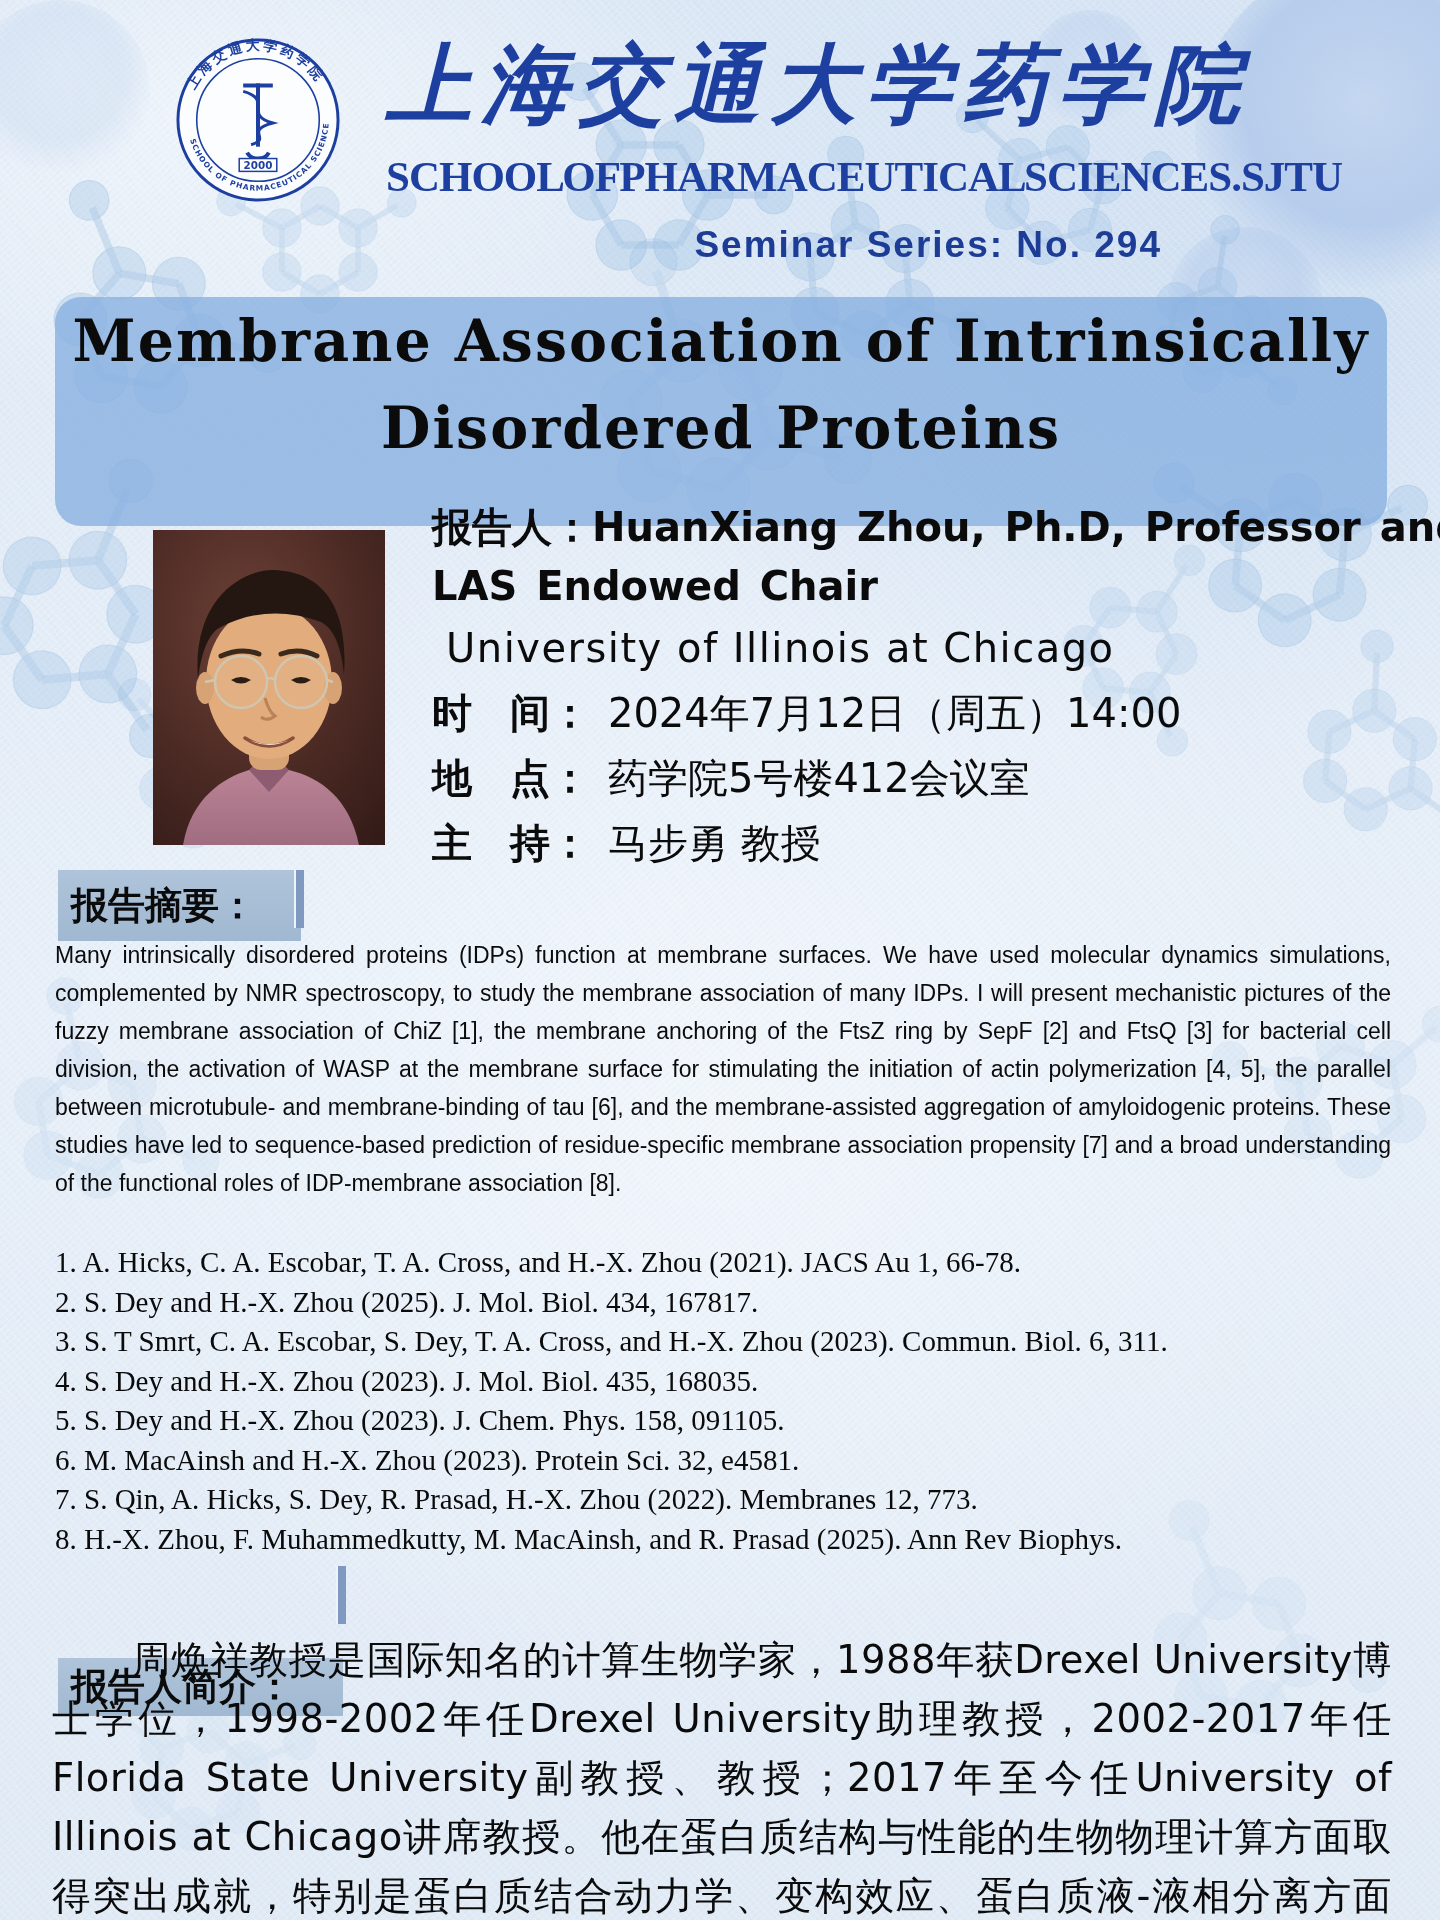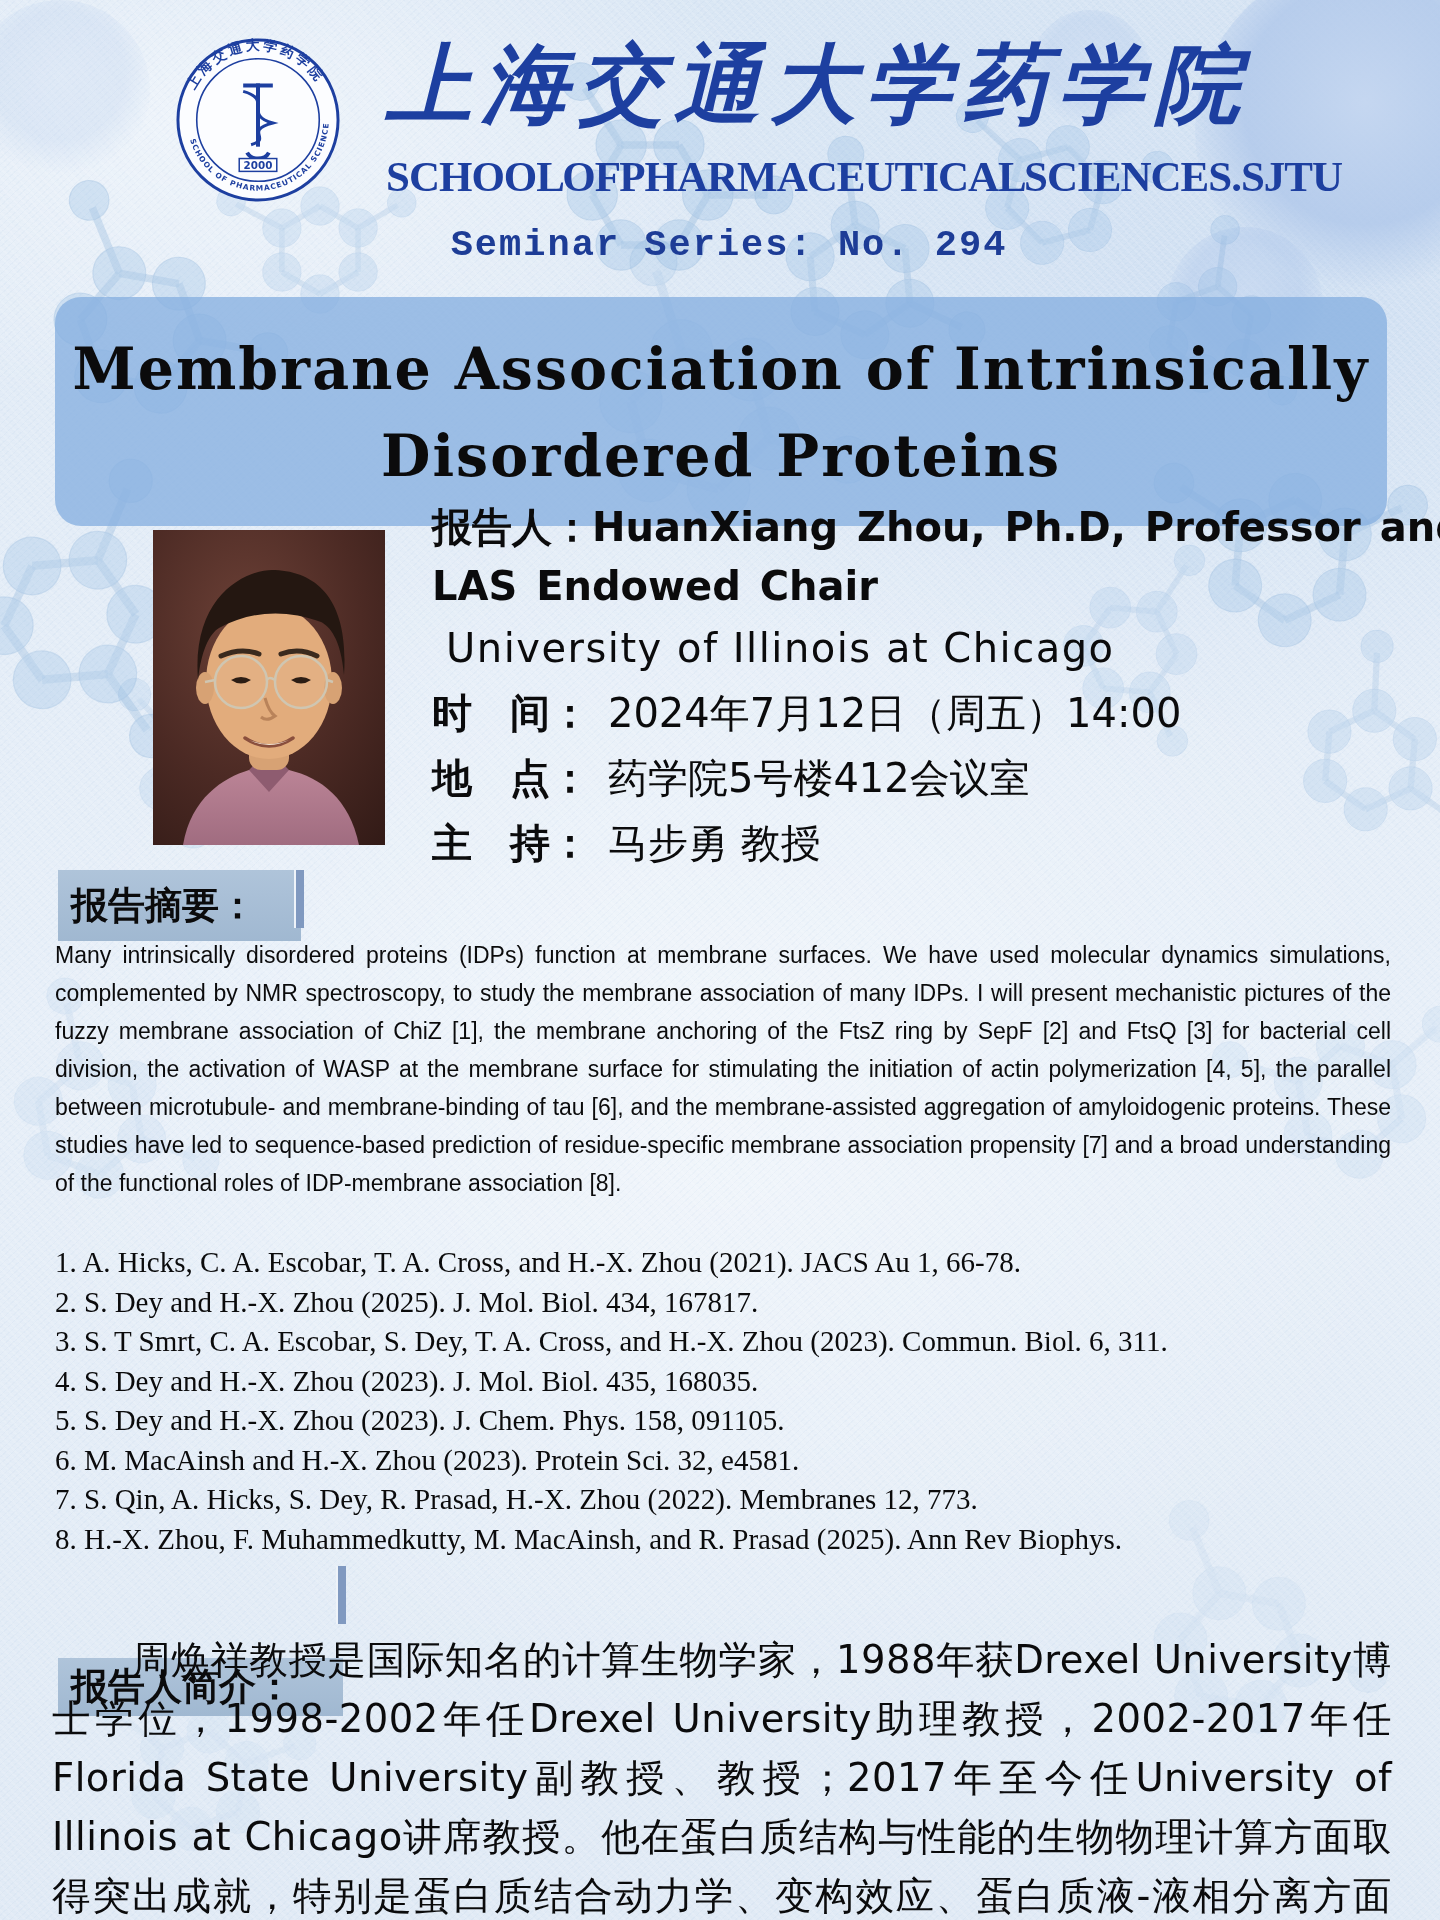--- a/index.html
+++ b/index.html
@@ -33,30 +33,30 @@
     font-size:86px;font-weight:900;font-style:italic;color:#1d3fa0;
     letter-spacing:10px;white-space:nowrap;line-height:92px;
     font-family:"DejaVu Serif","Liberation Serif",serif;
   }
   .school-en{
     left:386px;top:152px;width:900px;
     font-family:"Liberation Serif","DejaVu Serif",serif;font-weight:700;
     font-size:43px;color:#1d3fa0;letter-spacing:-1px;word-spacing:-9px;white-space:nowrap;
   }
   .seminar-series{
-    left:304px;top:224px;width:850px;text-align:center;
-    font-family:Liberation Mono, monospace;font-weight:700;
+    left:312px;top:224px;width:850px;text-align:right;
+    font-family:Liberation Sans, sans-serif;font-weight:700;
     font-size:37px;color:#1d3c96;letter-spacing:2px;
   }
 
   
   .title-band{
     left:55px;top:297px;width:1332px;height:229px;border-radius:26px;
     background:rgba(134,175,224,.78);
-    display:flex;flex-direction:column;justify-content:center;align-items:center;
+    display:flex;flex-direction:column;align-items:center;
   }
   .title-line{
     font-family:"DejaVu Serif","Liberation Serif",serif;font-weight:700;
     font-size:57px;line-height:87px;letter-spacing:2px;color:#0b0b0c;white-space:nowrap;
   }
 
   
   .photo{left:153px;top:530px;width:232px;height:315px;}
   .info-line{position:absolute;left:432px;z-index:2;white-space:nowrap;font-size:40px;}
   .info-line .lbl{font-weight:700;word-spacing:24px;}

